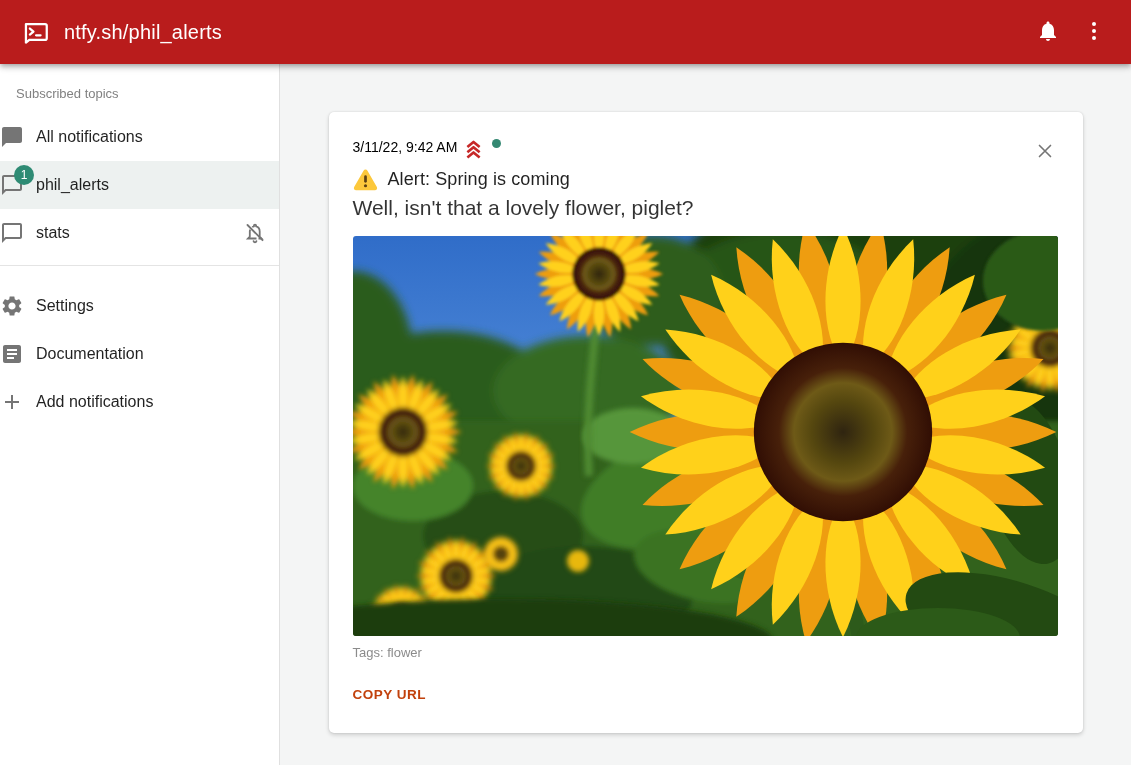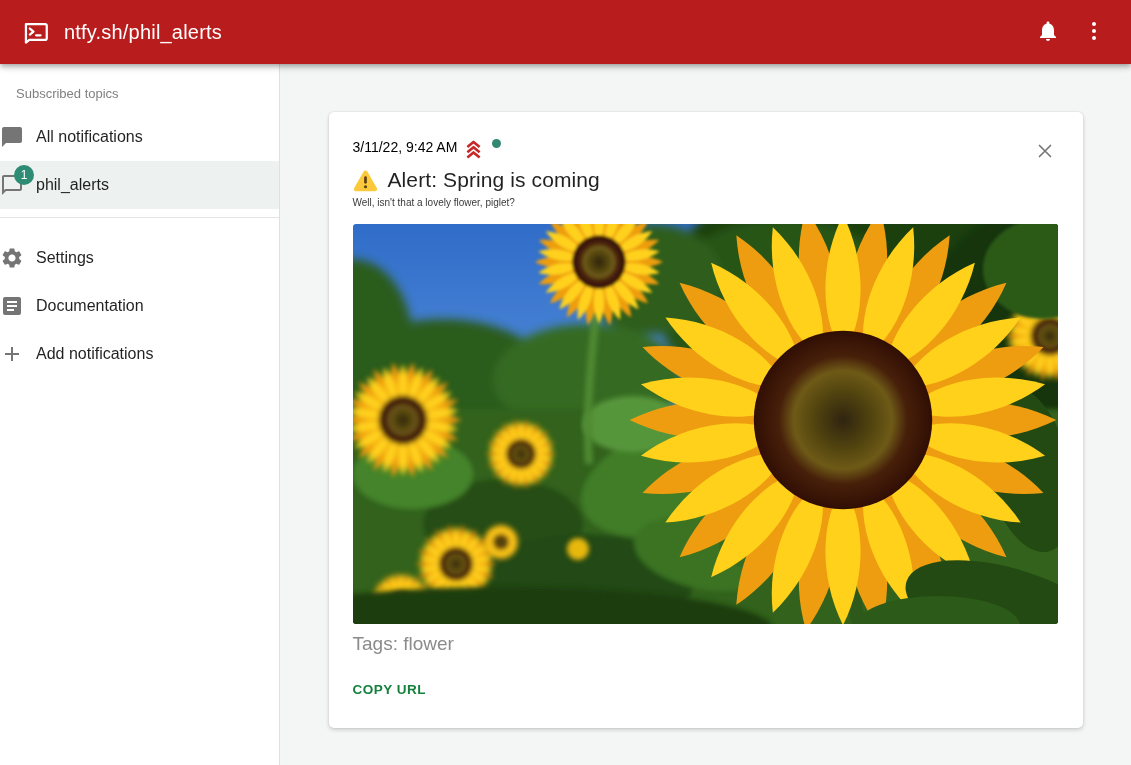--- a/index.html
+++ b/index.html
@@ -52,28 +52,28 @@
   }
   .meta { display:flex; align-items:flex-start; font-size:14px; color:#000000; }
   .meta .chevrons { margin-left:6px; display:flex; }
   .dot { width:9px; height:9px; border-radius:50%; background:#348872; margin-left:8px; }
   .closebtn {
     position:absolute; top:22px; right:20px; width:36px; height:36px; border:none; background:transparent;
     color:#757575; cursor:pointer; display:flex; align-items:center; justify-content:center; border-radius:50%;
   }
   .title-row { display:flex; align-items:center; margin-top:8px; }
   .title-row .warn { margin-right:10px; display:flex; }
-  .title-row h2 { font-size:21px; font-weight:400; letter-spacing:.1px; color:rgba(0,0,0,.87); }
-  .bodytext { margin-top:5px; font-size:10px; color:rgba(0,0,0,.8); }
+  .title-row h2 { font-size:18px; font-weight:400; letter-spacing:.1px; color:rgba(0,0,0,.87); }
+  .bodytext { margin-top:5px; font-size:21px; color:rgba(0,0,0,.8); }
   .attachment { margin-top:16px; width:705px; height:400px; border-radius:3px; overflow:hidden; cursor:pointer; }
   .attachment svg { display:block; }
-  .tags { margin-top:9px; font-size:19px; color:#8b8b8b; }
+  .tags { margin-top:9px; font-size:13px; color:#8b8b8b; }
   .card-actions { margin-top:20px; display:flex; column-gap:8px; margin-left:-8px; }
   .textbtn {
-    border:none; background:transparent; color:#15803d; font-family:inherit;
+    border:none; background:transparent; color:#c2410c; font-family:inherit;
     font-size:13.5px; font-weight:700; letter-spacing:.5px; padding:7px 8px; cursor:pointer; border-radius:4px;
   }
 </style>
 </head>
 <body>
 
 <header class="appbar">
   <span class="logo">
     <svg viewBox="0 0 24 24" width="27" height="27" fill="none" stroke="#fff" stroke-width="2">
       <path d="M3.5 4.5 h17 a1.5 1.5 0 0 1 1.5 1.5 v11 a1.5 1.5 0 0 1 -1.5 1.5 h-14 l-3 2.5 z" stroke-linejoin="round"></path>
@@ -119,20 +119,36 @@
         <span class="nicon">
           <svg viewBox="0 0 24 24" width="24" height="24" fill="#757575">
             <path d="M20 2H4c-1.1 0-1.99.9-1.99 2L2 22l4-4h14c1.1 0 2-.9 2-2V4c0-1.1-.9-2-2-2zm0 14H5.17L4 17.17V4h16v12z"></path>
           </svg>
           <span class="badge">1</span>
         </span>
         <span>phil_alerts</span>
       </div>
 
 
+      <div class="navrow">
+        <span class="nicon">
+          <svg viewBox="0 0 24 24" width="24" height="24" fill="#757575">
+            <path d="M20 2H4c-1.1 0-1.99.9-1.99 2L2 22l4-4h14c1.1 0 2-.9 2-2V4c0-1.1-.9-2-2-2zm0 14H5.17L4 17.17V4h16v12z"></path>
+          </svg>
+        </span>
+        <span>stats</span>
+        <span class="trailing">
+          <svg viewBox="0 0 24 24" width="24" height="24" fill="none" stroke="#757575" stroke-width="1.8">
+            <path d="M15.5 17.5h3l-1.8-1.8v-5.2c0-2.5-1.3-4.6-3.6-5.2v-.5c0-.7-.5-1.2-1.1-1.2s-1.1.5-1.1 1.2v.5c-.6.2-1.2.4-1.7.8"></path>
+            <path d="M7.2 8.6c-.3.6-.4 1.2-.4 1.9v5.2l-1.8 1.8h8.5"></path>
+            <path d="M10.6 20.2c.2.7.7 1.1 1.4 1.1s1.2-.4 1.4-1.1" stroke-linecap="round"></path>
+            <path d="M4.5 4l15 15.2" stroke-linecap="round"></path>
+          </svg>
+        </span>
+      </div>
     </nav>
 
     <hr class="divider">
 
     <nav class="navlist-actions">
       <div class="navrow">
         <span class="nicon">
           <svg viewBox="0 0 24 24" width="24" height="24" fill="#757575">
             <path d="M19.14 12.94c.04-.3.06-.61.06-.94 0-.32-.02-.64-.07-.94l2.03-1.58c.18-.14.23-.41.12-.61l-1.92-3.32c-.12-.22-.37-.29-.59-.22l-2.39.96c-.5-.38-1.03-.7-1.62-.94l-.36-2.54c-.04-.24-.24-.41-.48-.41h-3.84c-.24 0-.43.17-.47.41l-.36 2.54c-.59.24-1.13.57-1.62.94l-2.39-.96c-.22-.08-.47 0-.59.22L2.74 8.87c-.12.21-.08.47.12.61l2.03 1.58c-.05.3-.09.63-.09.94s.02.64.07.94l-2.03 1.58c-.18.14-.23.41-.12.61l1.92 3.32c.12.22.37.29.59.22l2.39-.96c.5.38 1.03.7 1.62.94l.36 2.54c.05.24.24.41.48.41h3.84c.24 0 .44-.17.47-.41l.36-2.54c.59-.24 1.13-.56 1.62-.94l2.39.96c.22.08.47 0 .59-.22l1.92-3.32c.12-.22.07-.47-.12-.61l-2.01-1.58zM12 15.6c-1.98 0-3.6-1.62-3.6-3.6s1.62-3.6 3.6-3.6 3.6 1.62 3.6 3.6-1.62 3.6-3.6 3.6z"></path>
           </svg>

